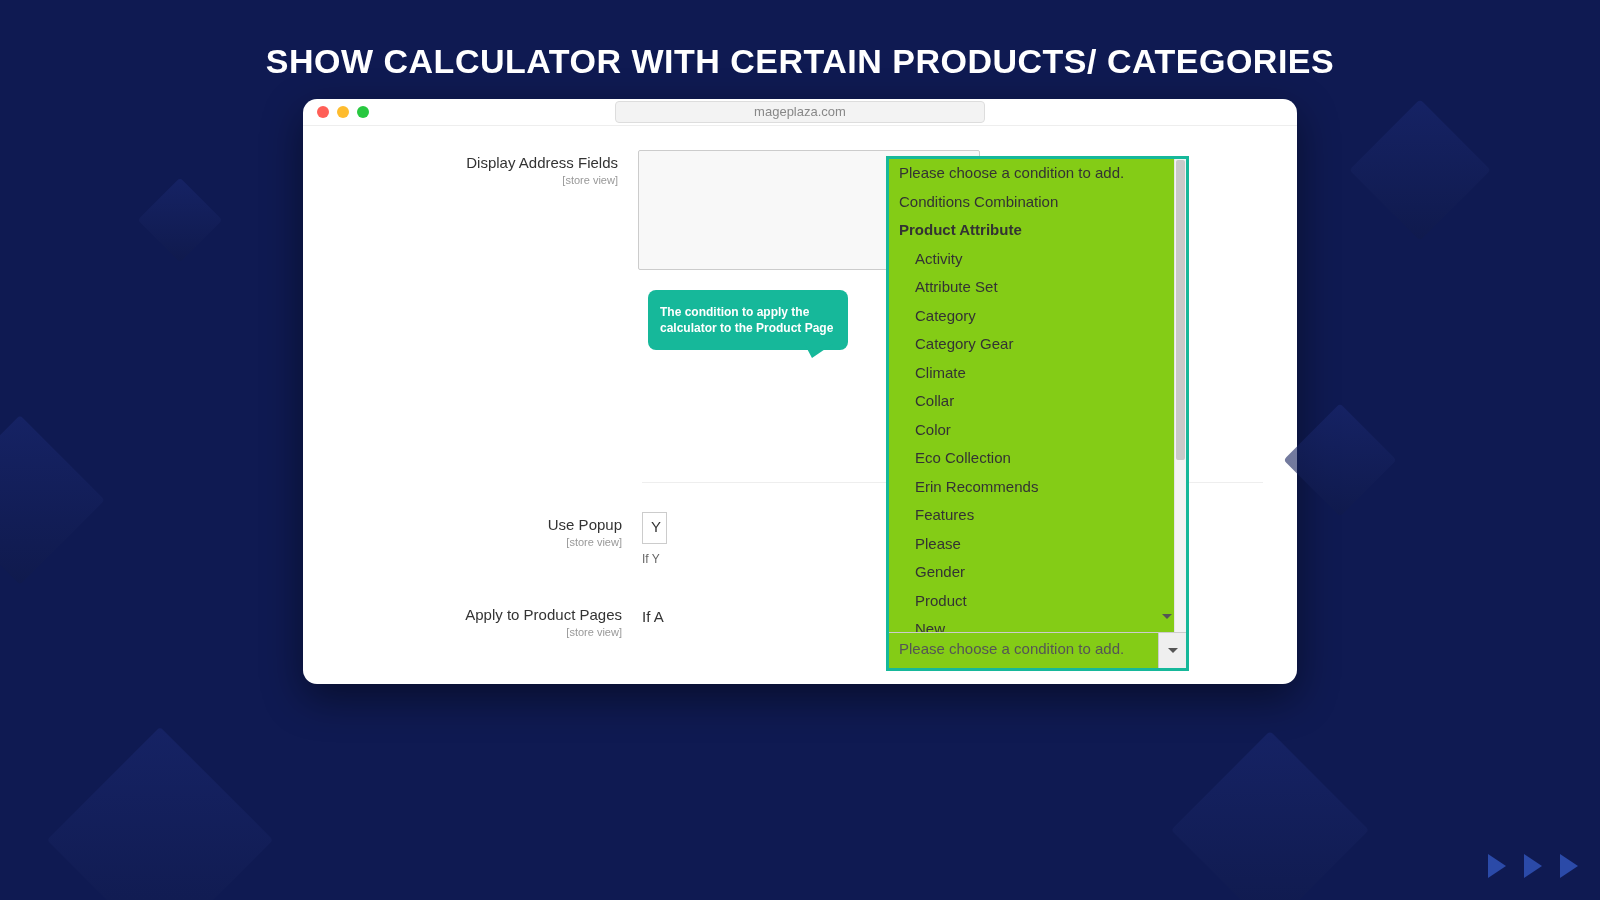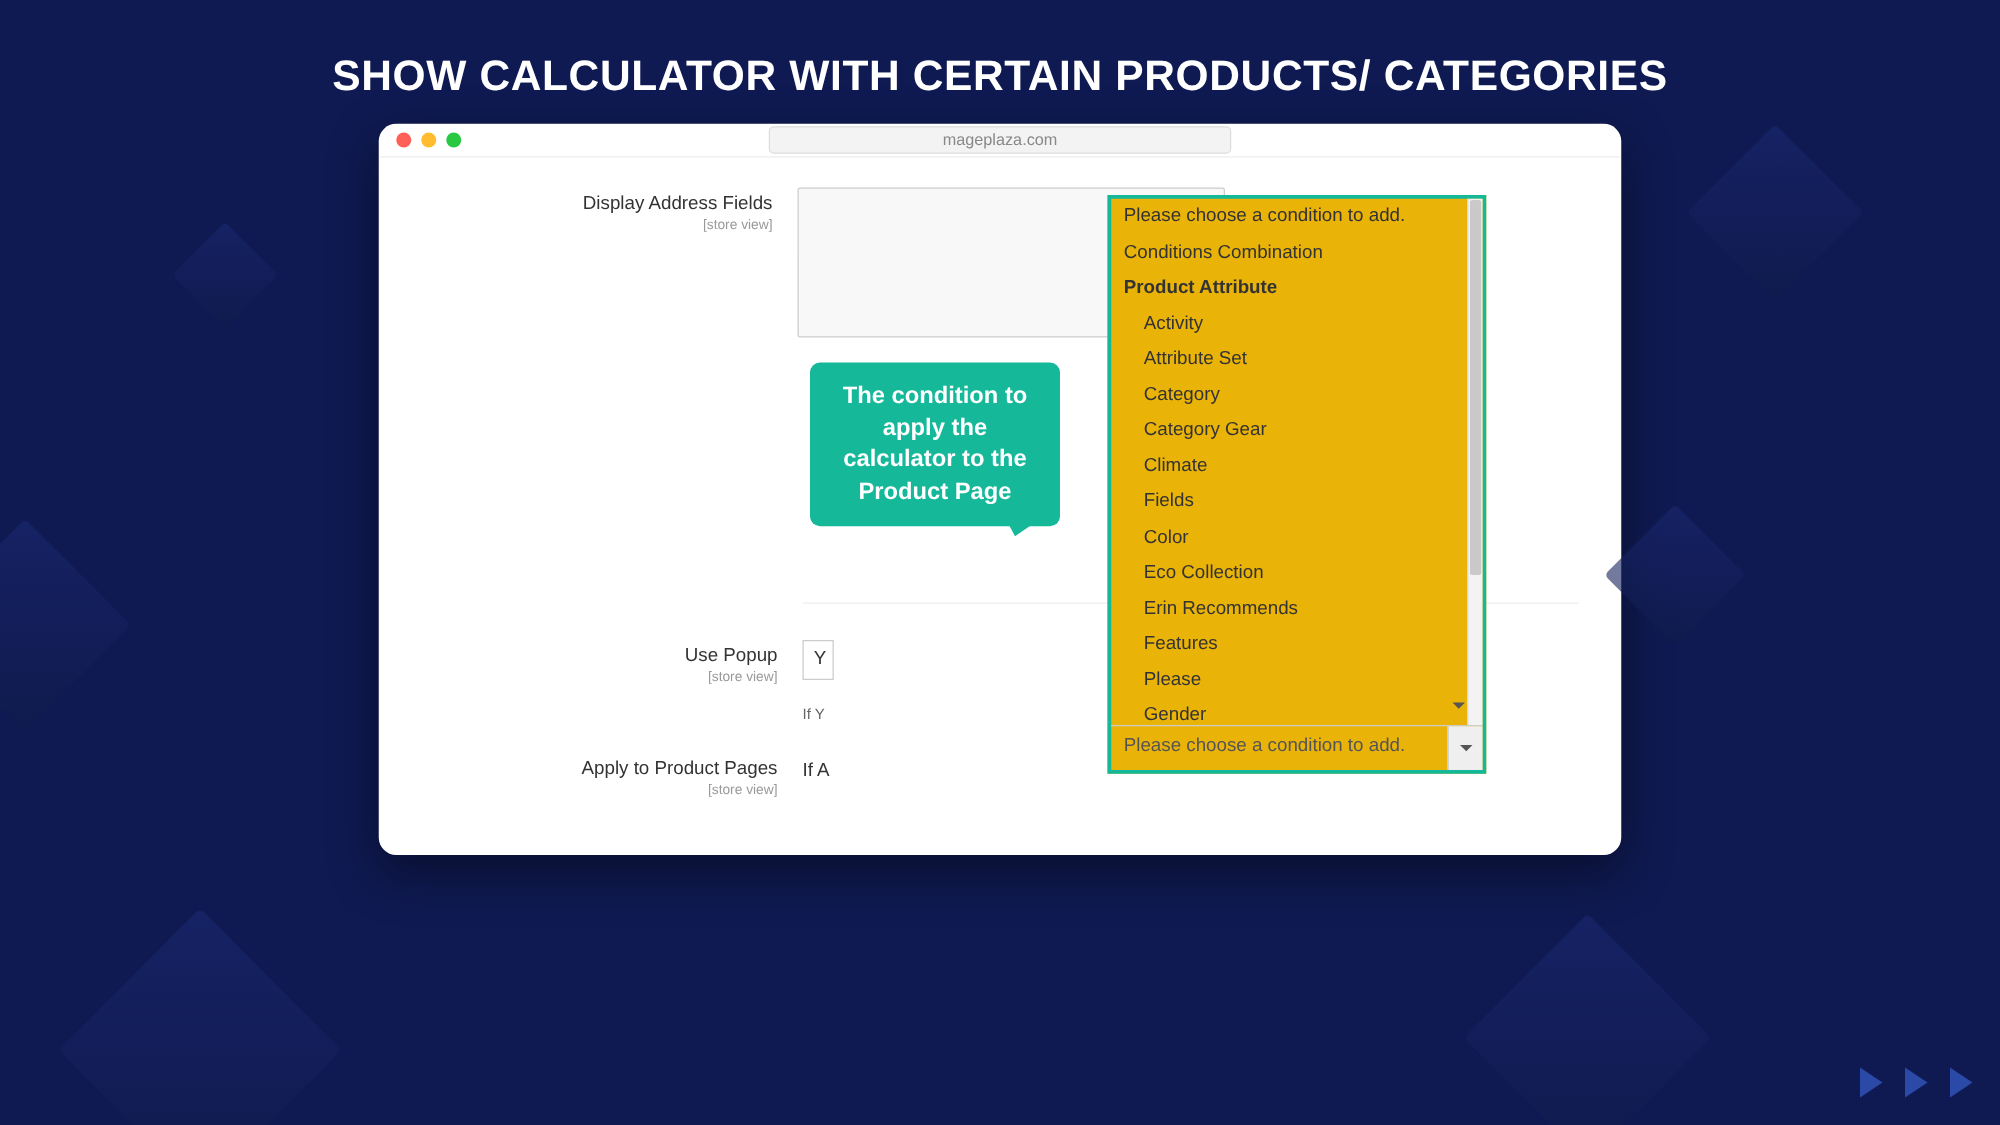--- a/index.html
+++ b/index.html
@@ -59,36 +59,36 @@
   .ghost-panel {
     border:1px solid #ccc; background:#f8f8f8; height:120px; width:342px; border-radius:2px;
   }
   .sep { position:absolute; left:339px; right:34px; top:356px; border-top:1px solid #eee; }
   .row2 { position:absolute; left:34px; right:34px; top:386px; display:flex; }
   .row3 { position:absolute; left:34px; right:44px; top:476px; display:flex; }
   .partial-input {
     width:25px; height:32px; border:1px solid #ccc; padding:5px 8px; font-size:15px; color:#333; overflow:hidden; white-space:nowrap;
   }
   .hint {
-    font-size:12px; color:#666; margin-top:20px; overflow:hidden; white-space:nowrap; width:25px;
+    font-size:12px; color:#666; margin-top:8px; overflow:hidden; white-space:nowrap; width:25px;
   }
   .if-label{font-size:15px;color:#333;padding-top:6px;}
   .tooltip {
     position:absolute; left:345px; top:164px; width:200px;
     background:#16b89a; color:#fff; border-radius:8px; padding:14px 12px;
-    text-align:center; font-size:19px; font-weight:600; line-height:1.35;
+    text-align:left; font-size:12px; font-weight:600; line-height:1.35;
   }
   .tooltip::after{
     content:''; position:absolute; bottom:-22px; right:22px;
     border:14px solid transparent; border-top-color:#16b89a;
     transform: skewX(-25deg);
   }
   .condition-panel {
-    position:absolute; left:583px; top:30px; width:303px; height:463px;
-    border:3px solid #16b89a; background:#eab308;
+    position:absolute; left:583px; top:30px; width:303px; height:515px;
+    border:3px solid #16b89a; background:#84cc16;
   }
   .cond-list { position:absolute; top:0; left:0; right:0; bottom:36px; overflow:hidden; }
   .cond-item {
     font-size:15px; color:#333; padding:3px 10px; line-height:1.5;
   }
   .cond-header { font-weight:700; }
   .cond-sub { padding-left:26px; }
   .scroll-track {
     position:absolute; right:0; top:0; bottom:36px; width:12px; background:#f3f3f3; border-left:1px solid #e4e4e4;
   }
@@ -178,21 +178,21 @@
       <div class="cond-list">
         <div class="cond-item">Please choose a condition to add.</div>
         <div class="cond-item">Conditions Combination</div>
         <div class="cond-item cond-header">Product Attribute</div>
         <div id="cond-items">
             <div class="cond-item cond-sub">Activity</div>
             <div class="cond-item cond-sub">Attribute Set</div>
             <div class="cond-item cond-sub">Category</div>
             <div class="cond-item cond-sub">Category Gear</div>
             <div class="cond-item cond-sub">Climate</div>
-            <div class="cond-item cond-sub">Fields</div>
+            <div class="cond-item cond-sub">Collar</div>
             <div class="cond-item cond-sub">Color</div>
             <div class="cond-item cond-sub">Eco Collection</div>
             <div class="cond-item cond-sub">Erin Recommends</div>
             <div class="cond-item cond-sub">Features</div>
             <div class="cond-item cond-sub">Please</div>
             <div class="cond-item cond-sub">Gender</div>
             <div class="cond-item cond-sub">Product</div>
             <div class="cond-item cond-sub">New</div>
           </div>
       </div>

